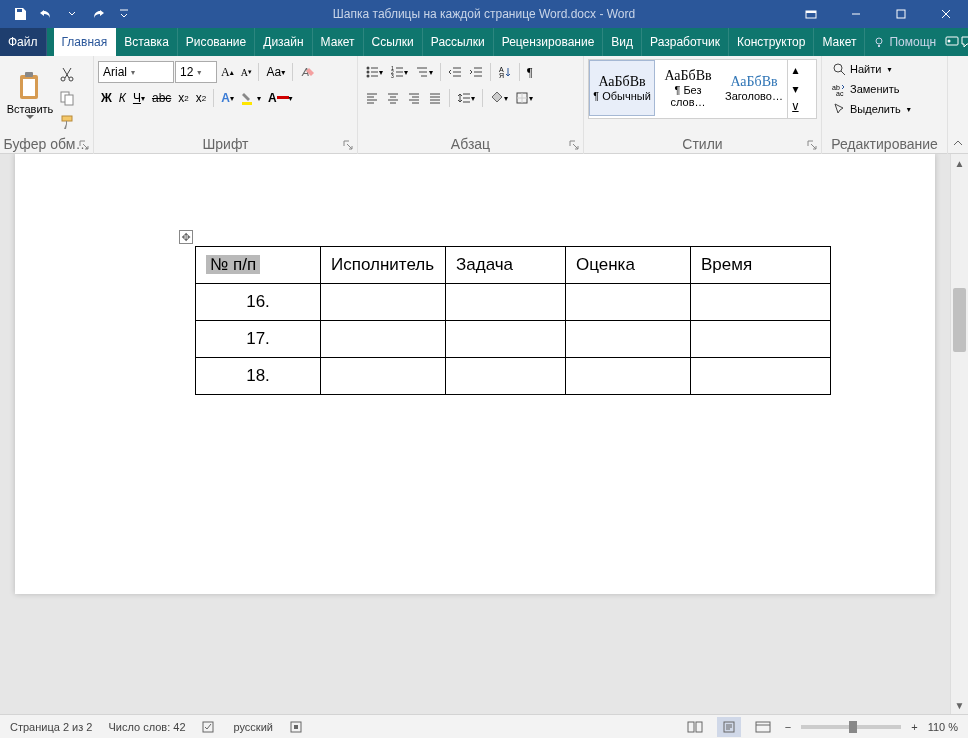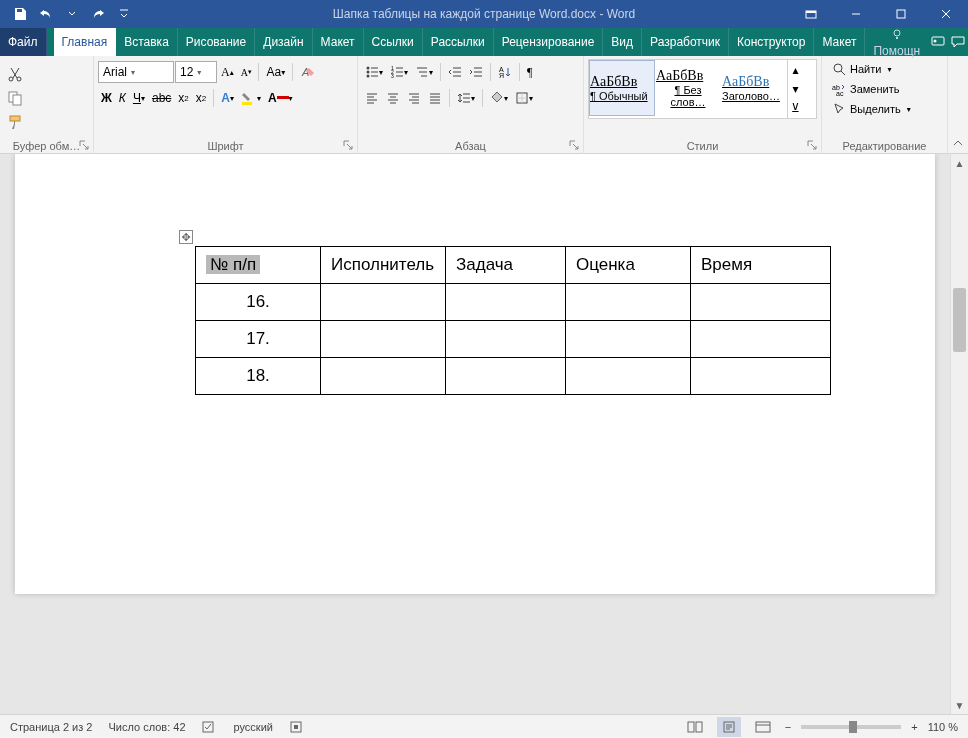--- a/index.html
+++ b/index.html
@@ -11,36 +11,36 @@
 .qat-btn { width:24px; height:24px; display:flex; align-items:center; justify-content:center; cursor:pointer; }
 .title { position:absolute; left:50%; transform:translateX(-50%); font-size:12px; color:#c9d5e8; }
 .wincontrols { margin-left:auto; display:flex; }
 .wc-btn { width:45px; height:28px; display:flex; align-items:center; justify-content:center; cursor:pointer; }
 
 
 .tabs { height:28px; background:#0f766e; display:flex; align-items:stretch; }
 .tab { padding:0 8px; display:flex; align-items:center; color:#fff; font-size:12px; cursor:pointer; border-right:1px solid rgba(255,255,255,0.12); }
 .tab:first-child { background:#1e3e6e; }
 .tab.active { background:#fff; color:#2b579a;margin-left:7px; }
-.tell { display:flex; align-items:center; color:#c9d5e8; padding:0 8px; gap:4px;flex-direction:column; }
+.tell { display:flex; align-items:center; color:#c9d5e8; padding:0 8px; gap:4px; }
 .tabs .spacer { flex:1; }
 .tabs .share { width:30px; display:flex; align-items:center; justify-content:center; color:#fff; cursor:pointer; }
 
 
 .ribbon { height:98px; background:#f3f3f3; border-bottom:1px solid #d4d4d4; display:flex; }
 .group { height:98px; border-right:1px solid #e1e1e1; position:relative; padding:3px 4px 0 4px; }
-.group-label { position:absolute; bottom:2px; left:0; right:0; text-align:center; font-size:11px; color:#666; }
+.group-label { position:absolute; bottom:2px; left:0; right:0; text-align:center; font-size:14px; color:#666; }
 .dlg-launcher { position:absolute; bottom:4px; right:4px; width:10px; height:10px; }
 .rbtn { display:inline-flex; align-items:center; justify-content:center; height:22px; padding:0 3px; cursor:pointer; border-radius:2px; }
 .row { display:flex; align-items:center; gap:1px; height:26px; }
 .sep { width:1px; height:18px; background:#d0d0d0; margin:0 3px; }
 .sel { border:1px solid #ababab; background:#fff; height:22px; display:inline-flex; align-items:center; padding:8px 4px; font-size:12px; }
 .sel .arrow { margin-left:4px; font-size:8px; color:#666; }
 .big-btn { display:flex; flex-direction:column; align-items:center; justify-content:center; width:52px; height:72px; cursor:pointer; font-size:11px; }
-.style-box { width:66px; height:56px; border:1px solid transparent; display:flex; flex-direction:column; align-items:flex-start; justify-content:center; cursor:pointer; font-size:11px; text-align:center;text-decoration:underline; }
+.style-box { width:66px; height:56px; border:1px solid transparent; display:flex; flex-direction:column; align-items:center; justify-content:center; cursor:pointer; font-size:11px; text-align:center; }
 .style-box.sel-style { border:1px solid #a5b8d4; background:#e8eef9; }
 .style-preview { font-size:14px; font-family:"Times New Roman",serif; }
 .editing-row { display:flex; align-items:center; gap:4px; height:20px; font-size:11px; padding:0 6px; cursor:pointer; }
 
 
 .docarea { position:absolute; top:154px; left:0; right:18px; bottom:24px; background:#e6e6e6; overflow:hidden; }
 .page { background:#fff; width:920px; margin:0 auto 30px auto; box-shadow:0 0 6px rgba(0,0,0,0.2); position:relative; }
 .page1 { height:224px; margin-top:-14px; }
 .page2 { height:440px; }
 .doc-table { border-collapse:collapse; position:absolute; }
@@ -157,20 +157,31 @@
       <svg width="16" height="16" viewBox="0 0 16 16">
         <path d="M2 3h12v7H7l-3 3V10H2V3z" fill="none" stroke="#fff"></path>
       </svg>
     </div>
 </div>
 
 <div class="ribbon">
 
   <div class="group" style="width:94px">
     <div style="display:flex;height:76px">
+      <div class="big-btn">
+        <svg width="28" height="32" viewBox="0 0 28 32">
+            <rect x="4" y="4" width="18" height="24" rx="2" fill="#d69b52"></rect>
+            <rect x="9" y="1" width="8" height="5" rx="1" fill="#888"></rect>
+            <rect x="7" y="8" width="12" height="17" fill="#fff"></rect>
+          </svg>
+        <span>Вставить</span>
+        <svg width="8" height="4" viewBox="0 0 8 4">
+            <path d="M0 0l4 4 4-4" fill="#666"></path>
+          </svg>
+      </div>
       <div style="display:flex;flex-direction:column;gap:2px;padding-top:4px">
         <div class="rbtn">
             <svg width="16" height="16" viewBox="0 0 16 16">
               <path d="M4 2l6 10M12 2L6 12" stroke="#444"></path>
               <circle cx="4" cy="13" r="2" fill="none" stroke="#444"></circle>
               <circle cx="12" cy="13" r="2" fill="none" stroke="#444"></circle>
             </svg>
           </div>
         <div class="rbtn">
             <svg width="16" height="16" viewBox="0 0 16 16">

